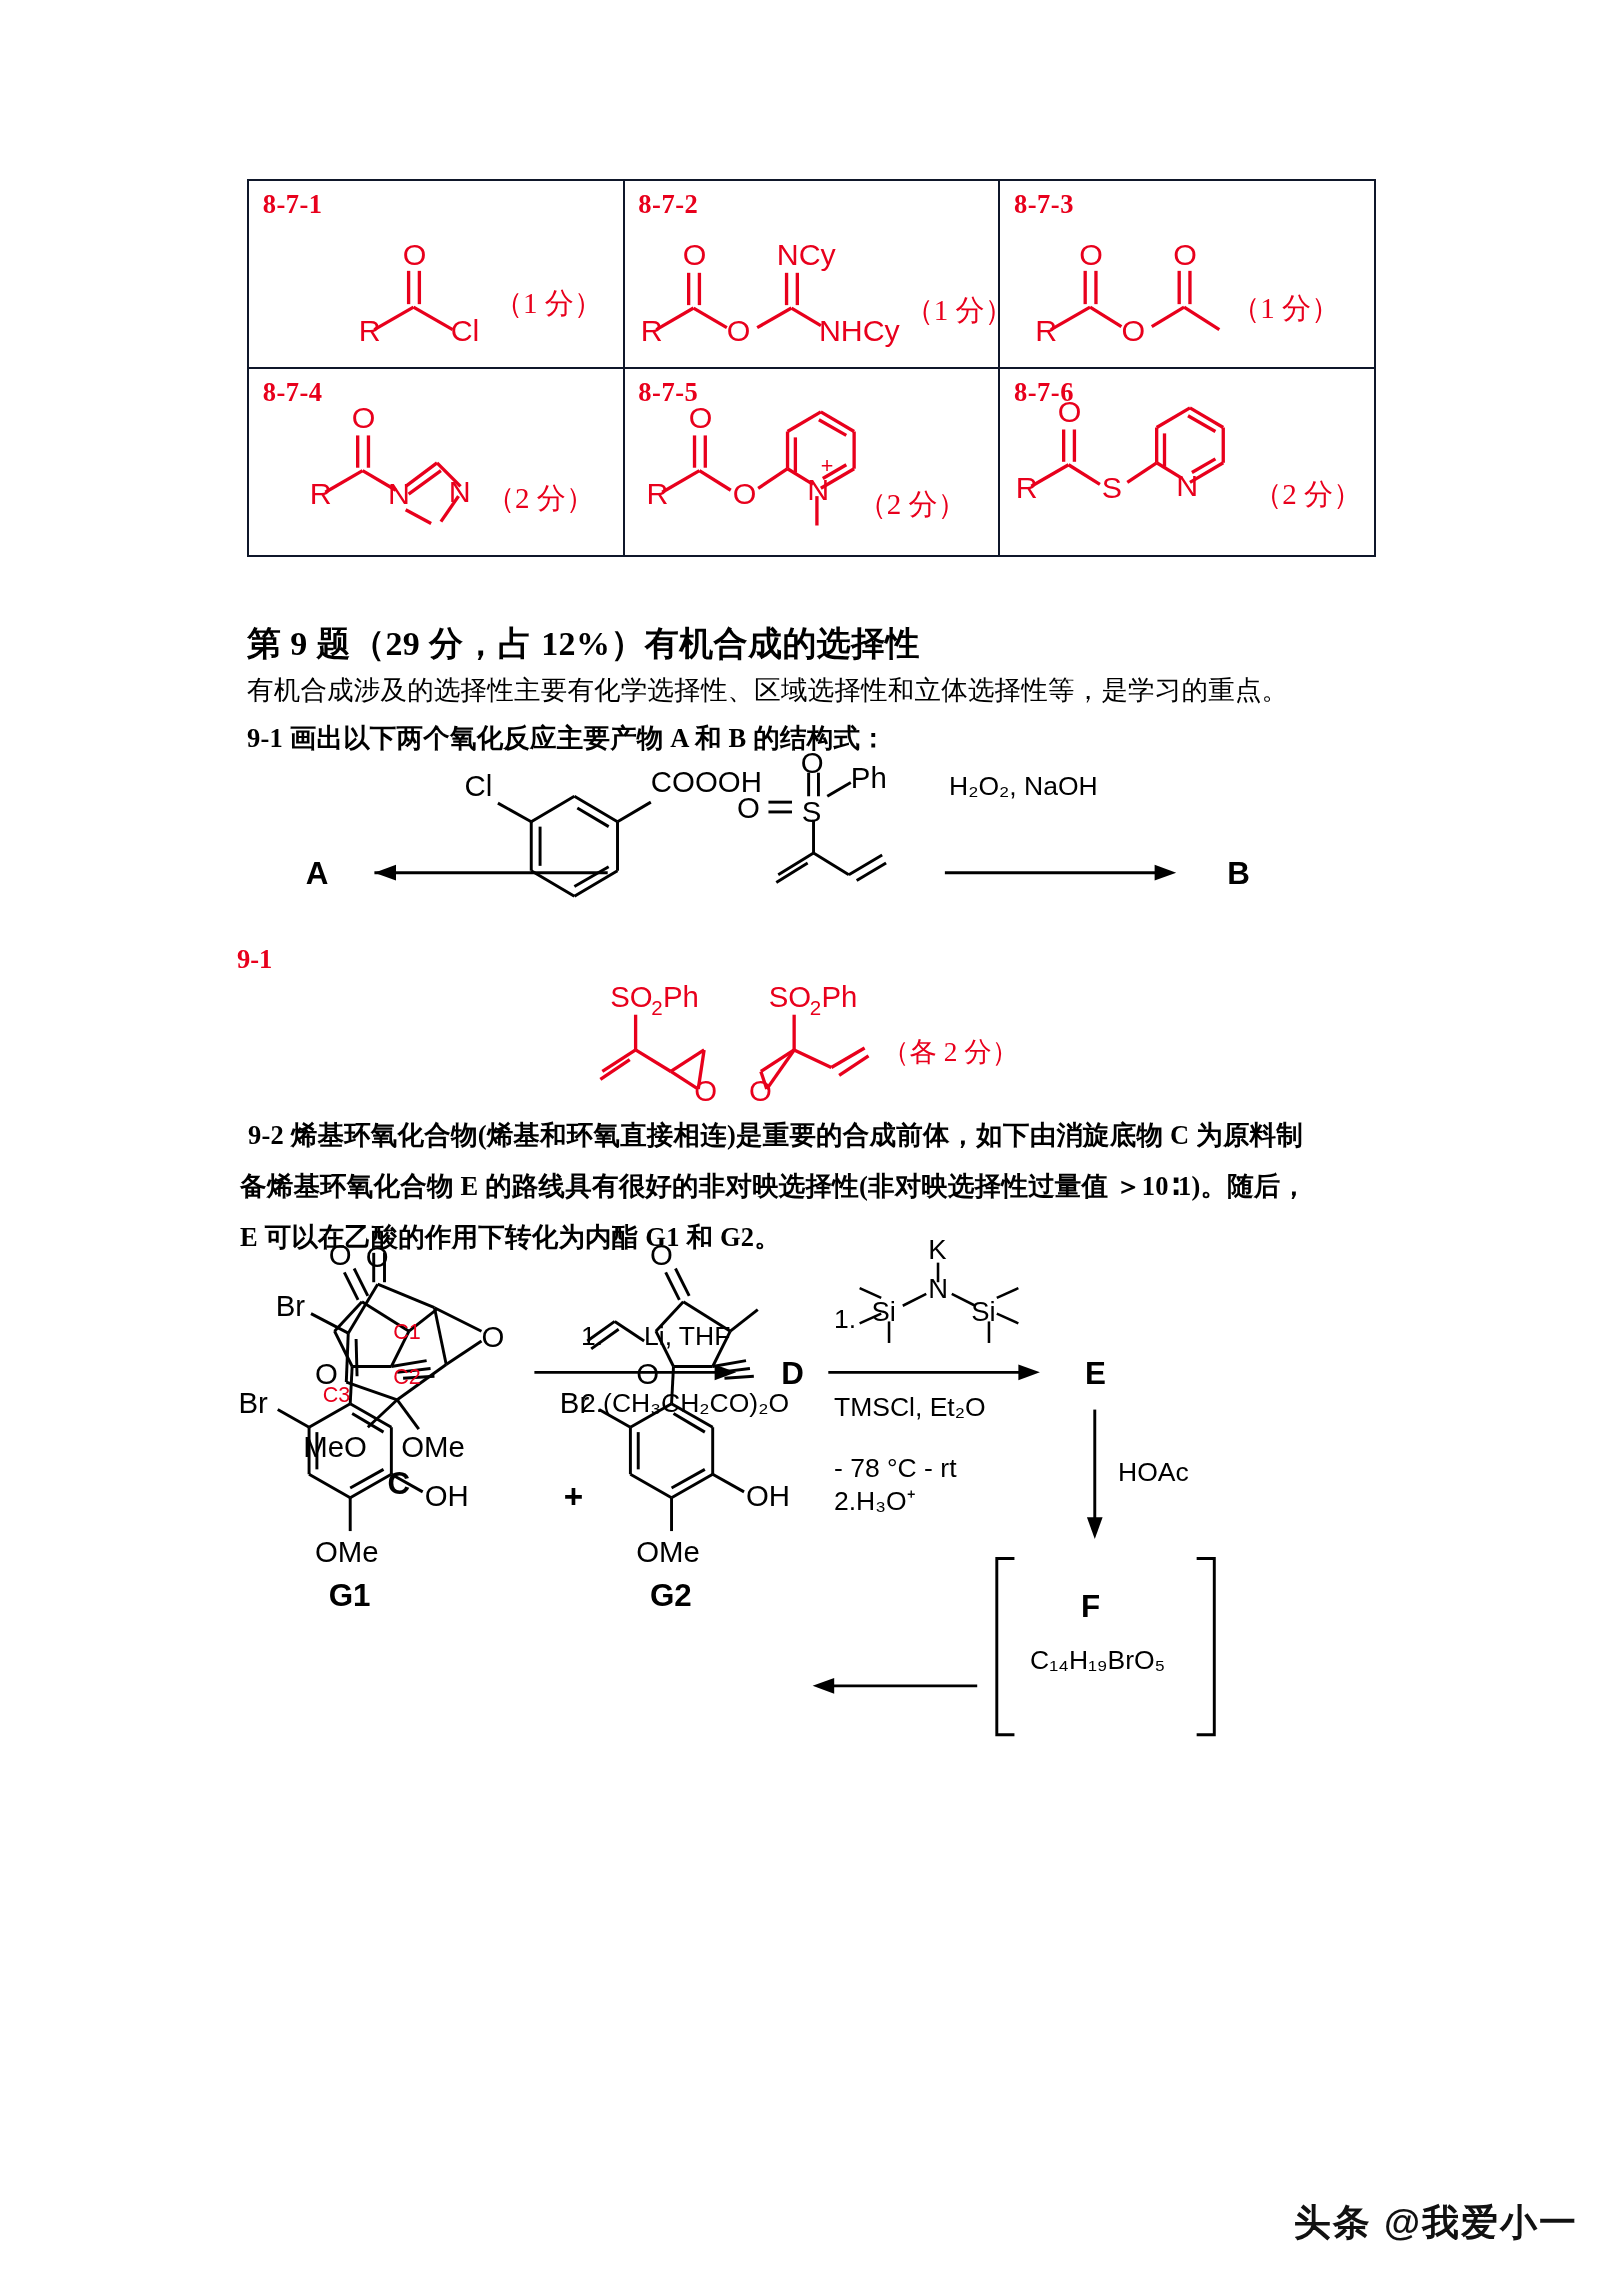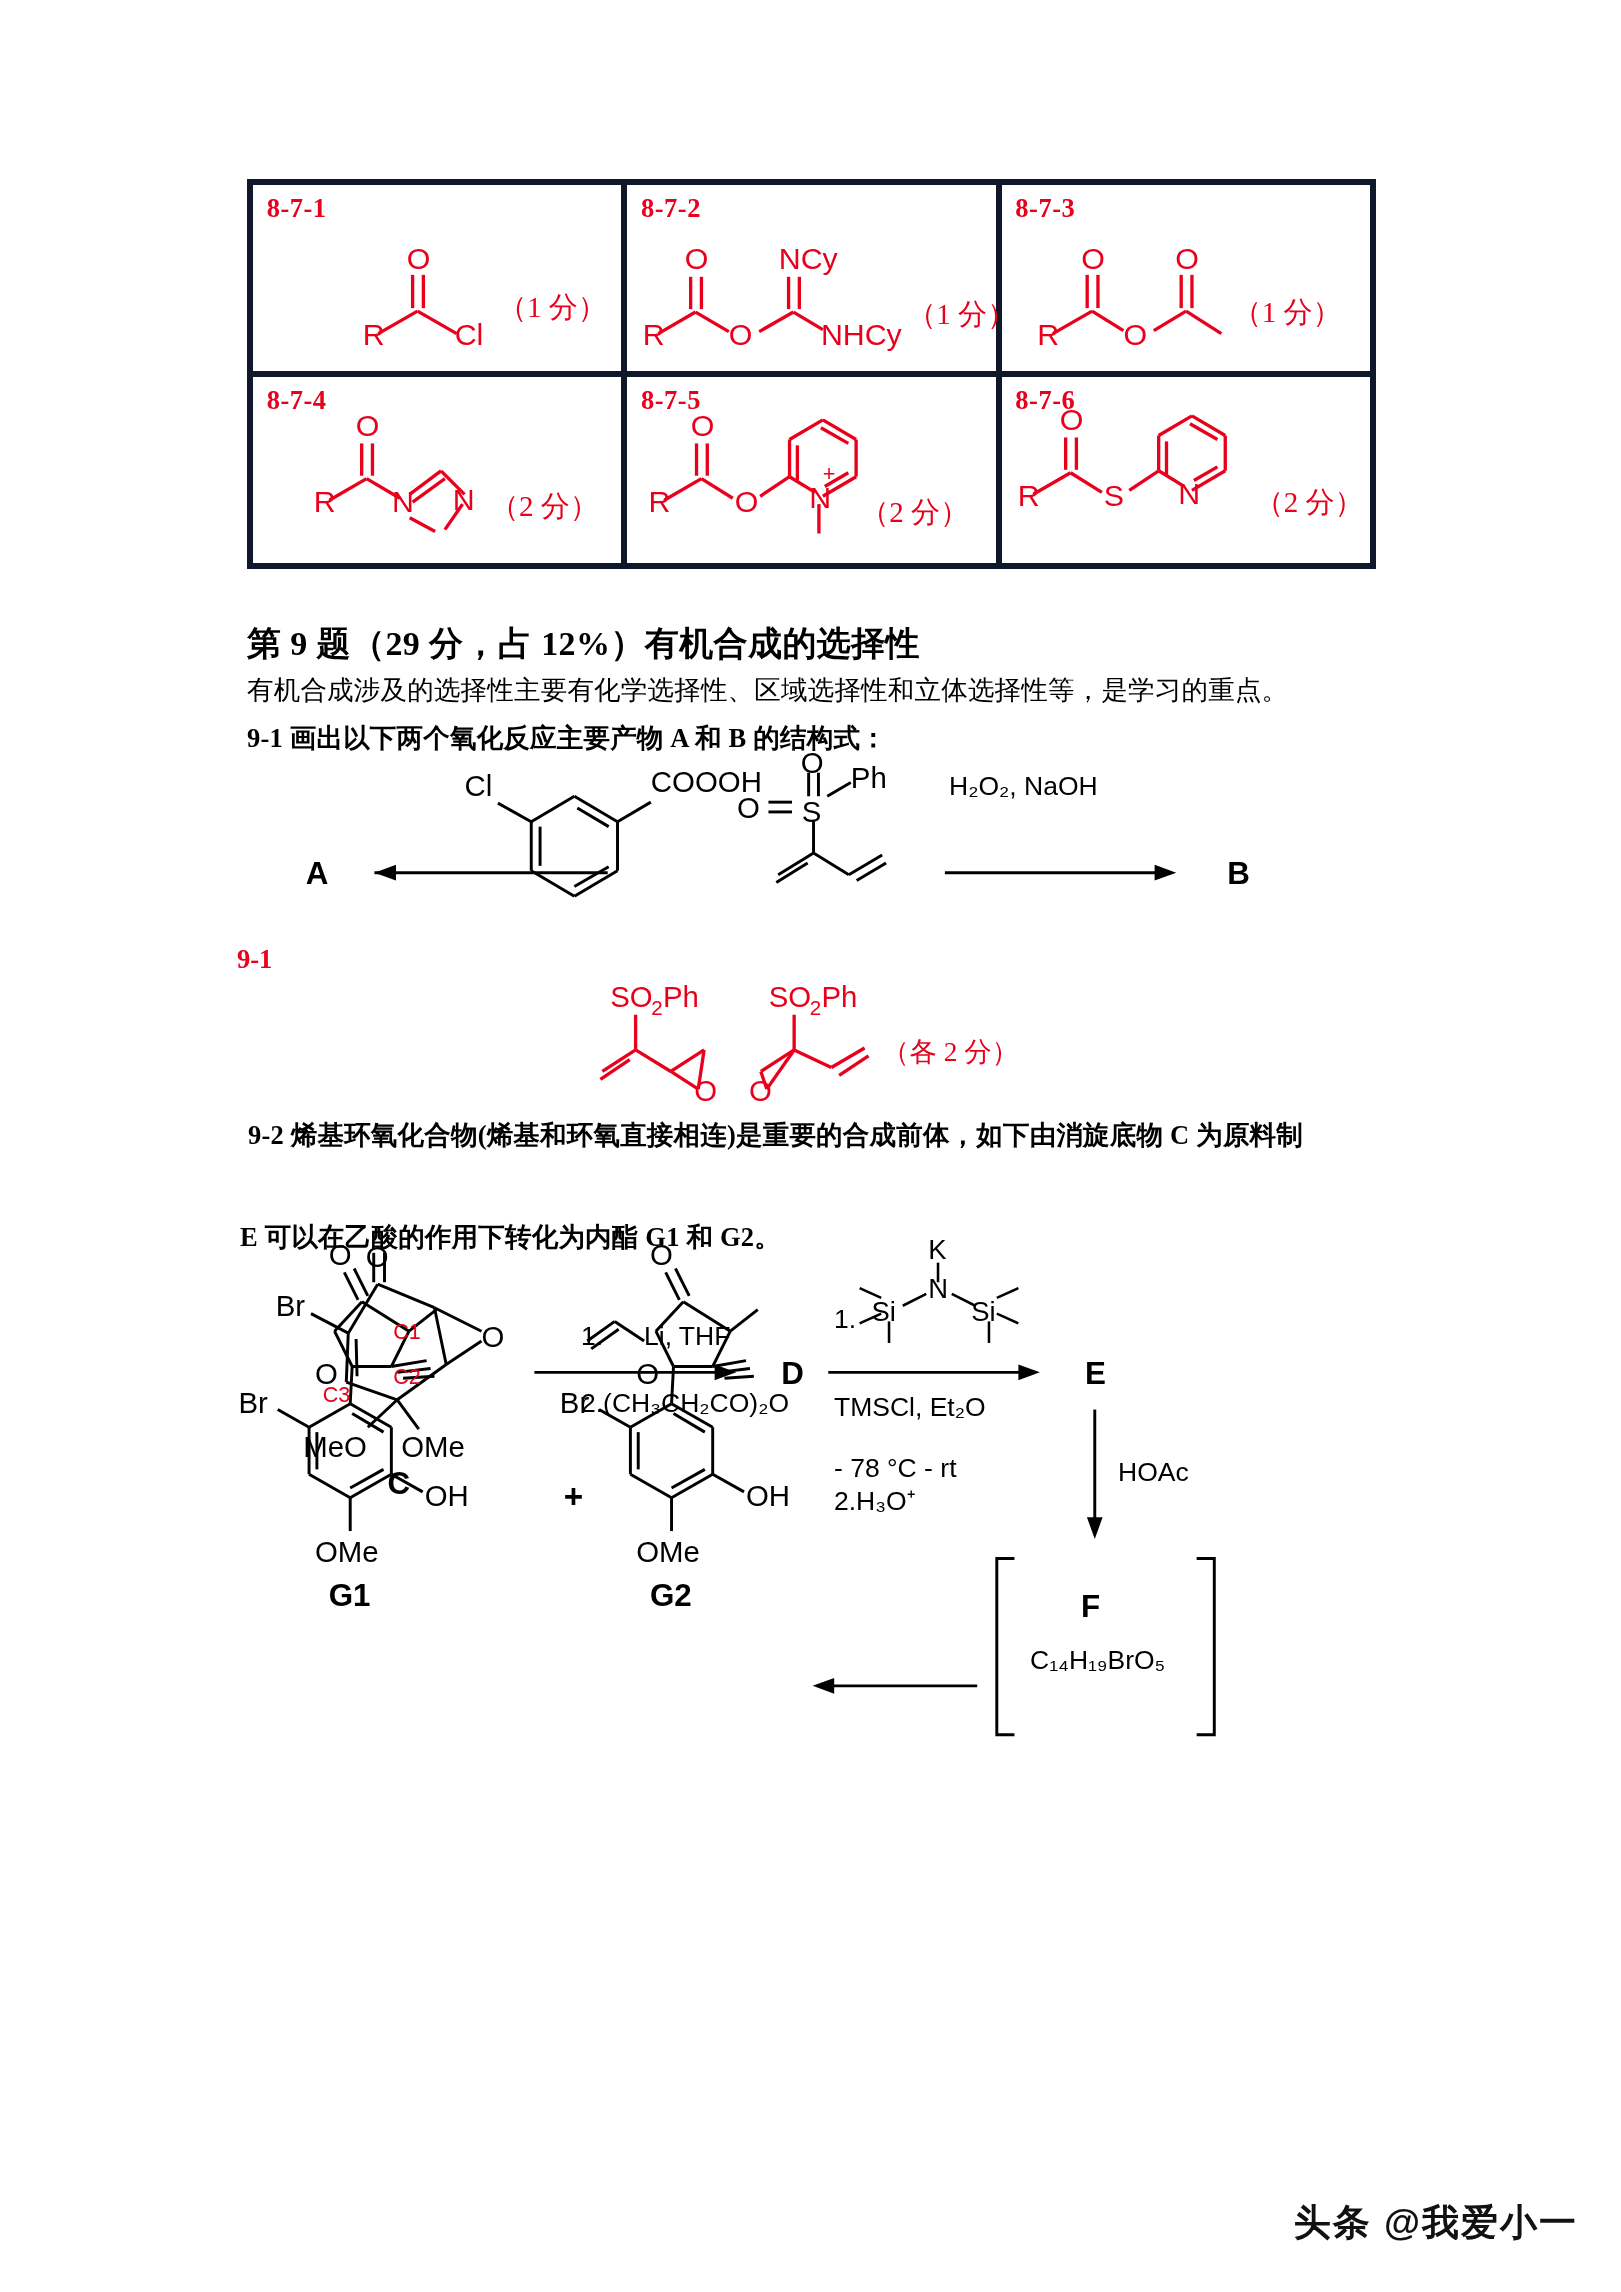--- a/index.html
+++ b/index.html
@@ -3,21 +3,21 @@
 <meta charset="utf-8">
 <style>
   html,body{margin:0;padding:0;background:#fff;}
   body{width:1621px;height:2293px;font-family:"Liberation Serif",serif;color:#000;position:relative;overflow:hidden;}
   .page{position:absolute;inset:0;}
   .bold{font-weight:bold;}
   .abs{position:absolute;}
 
   
   #answer-table{position:absolute;left:247px;top:179px;width:1129px;border:2.9px solid #000;border-collapse:collapse;}
-  #answer-table td{border:6px solid #0f172a;width:376px;height:186px;position:relative;vertical-align:top;padding:0;}
+  #answer-table td{border:2px solid #0f172a;width:376px;height:186px;position:relative;vertical-align:top;padding:0;}
   .cell-id{position:absolute;left:13.7px;top:7.8px;font-family:"Liberation Serif",serif;font-weight:bold;font-size:26.5px;color:#e8001c;letter-spacing:0.5px;}
   .cell-art{position:absolute;left:0;right:0;top:33px;bottom:0;}
   .pts{position:absolute;font-size:29px;color:#e8001c;font-family:"Liberation Serif",serif;white-space:nowrap;}
 
   
   .h-sec{position:absolute;font-weight:bold;font-size:34px;letter-spacing:0.4px;white-space:nowrap;}
   .p-line{position:absolute;font-size:26.5px;white-space:nowrap;letter-spacing:0.2px;}
   .lbl-red{position:absolute;font-weight:bold;font-size:26.5px;color:#e8001c;}
   svg{overflow:visible;display:block;}
   .cond{position:absolute;font-family:"Liberation Sans",sans-serif;font-size:26.5px;white-space:nowrap;}
@@ -280,20 +280,21 @@
       </g>
       <text x="224" y="52" fill="#e8001c" font-family="Liberation Sans, sans-serif" font-size="30">SO</text>
       <text x="266" y="60" fill="#e8001c" font-family="Liberation Sans, sans-serif" font-size="21">2</text>
       <text x="278" y="52" fill="#e8001c" font-family="Liberation Sans, sans-serif" font-size="30">Ph</text>
       <text x="204" y="148" fill="#e8001c" font-family="Liberation Sans, sans-serif" font-size="30">O</text>
     </svg>
     <div class="pts" style="left:333px;top:78px;font-size:27.4px;">（各 2 分）</div>
   </div>
 
   <div class="p-line bold" style="left:248px;top:1117px;">9-2 烯基环氧化合物(烯基和环氧直接相连)是重要的合成前体，如下由消旋底物 C 为原料制</div>
+  <div class="p-line bold" style="left:240px;top:1168px;">备烯基环氧化合物 E 的路线具有很好的非对映选择性(非对映选择性过量值 ＞10∶1)。随后，</div>
   <div class="p-line bold" style="left:240px;top:1219px;">E 可以在乙酸的作用下转化为内酯 G1 和 G2。</div>
 
   <div class="abs" style="left:240px;top:1245px;width:1157px;height:627px;">
     <svg width="1157" height="627" viewBox="0 0 1180 640">
 
       <g stroke="#000" stroke-width="3" fill="none">
 
         <line x1="110" y1="90" x2="140" y2="40"></line>
         <line x1="140" y1="40" x2="198" y2="64"></line>
         <line x1="198" y1="64" x2="210" y2="122"></line>

